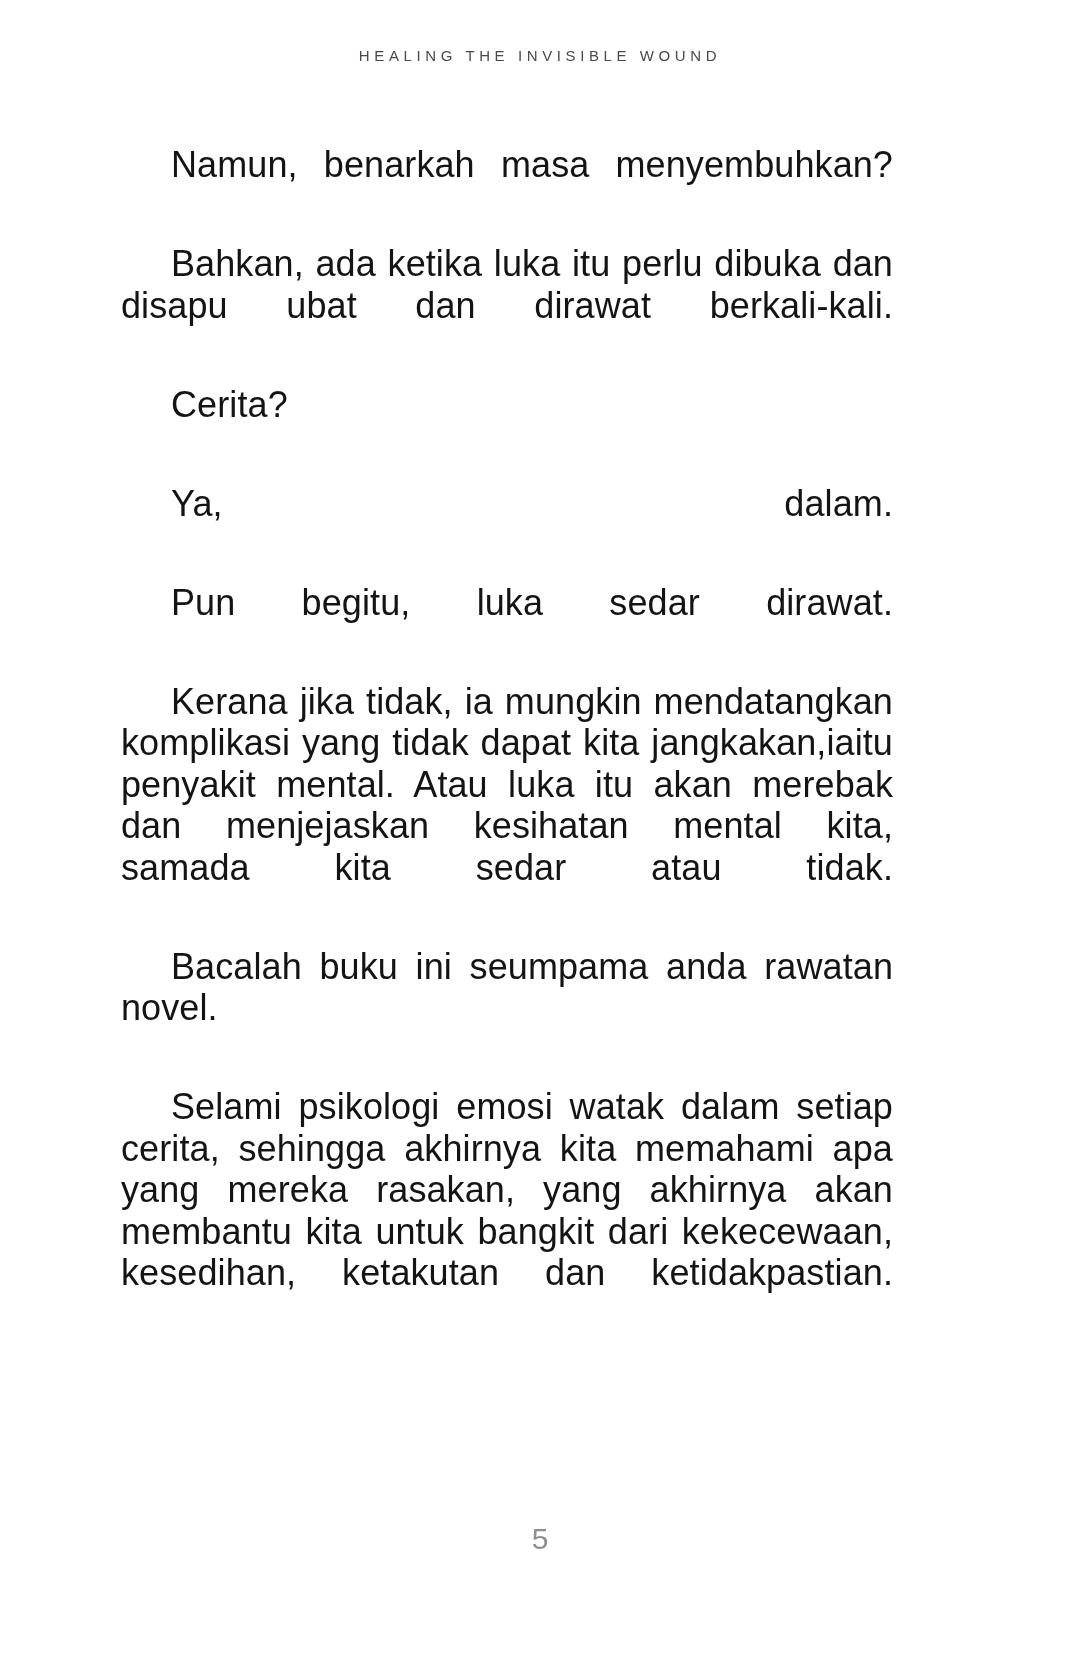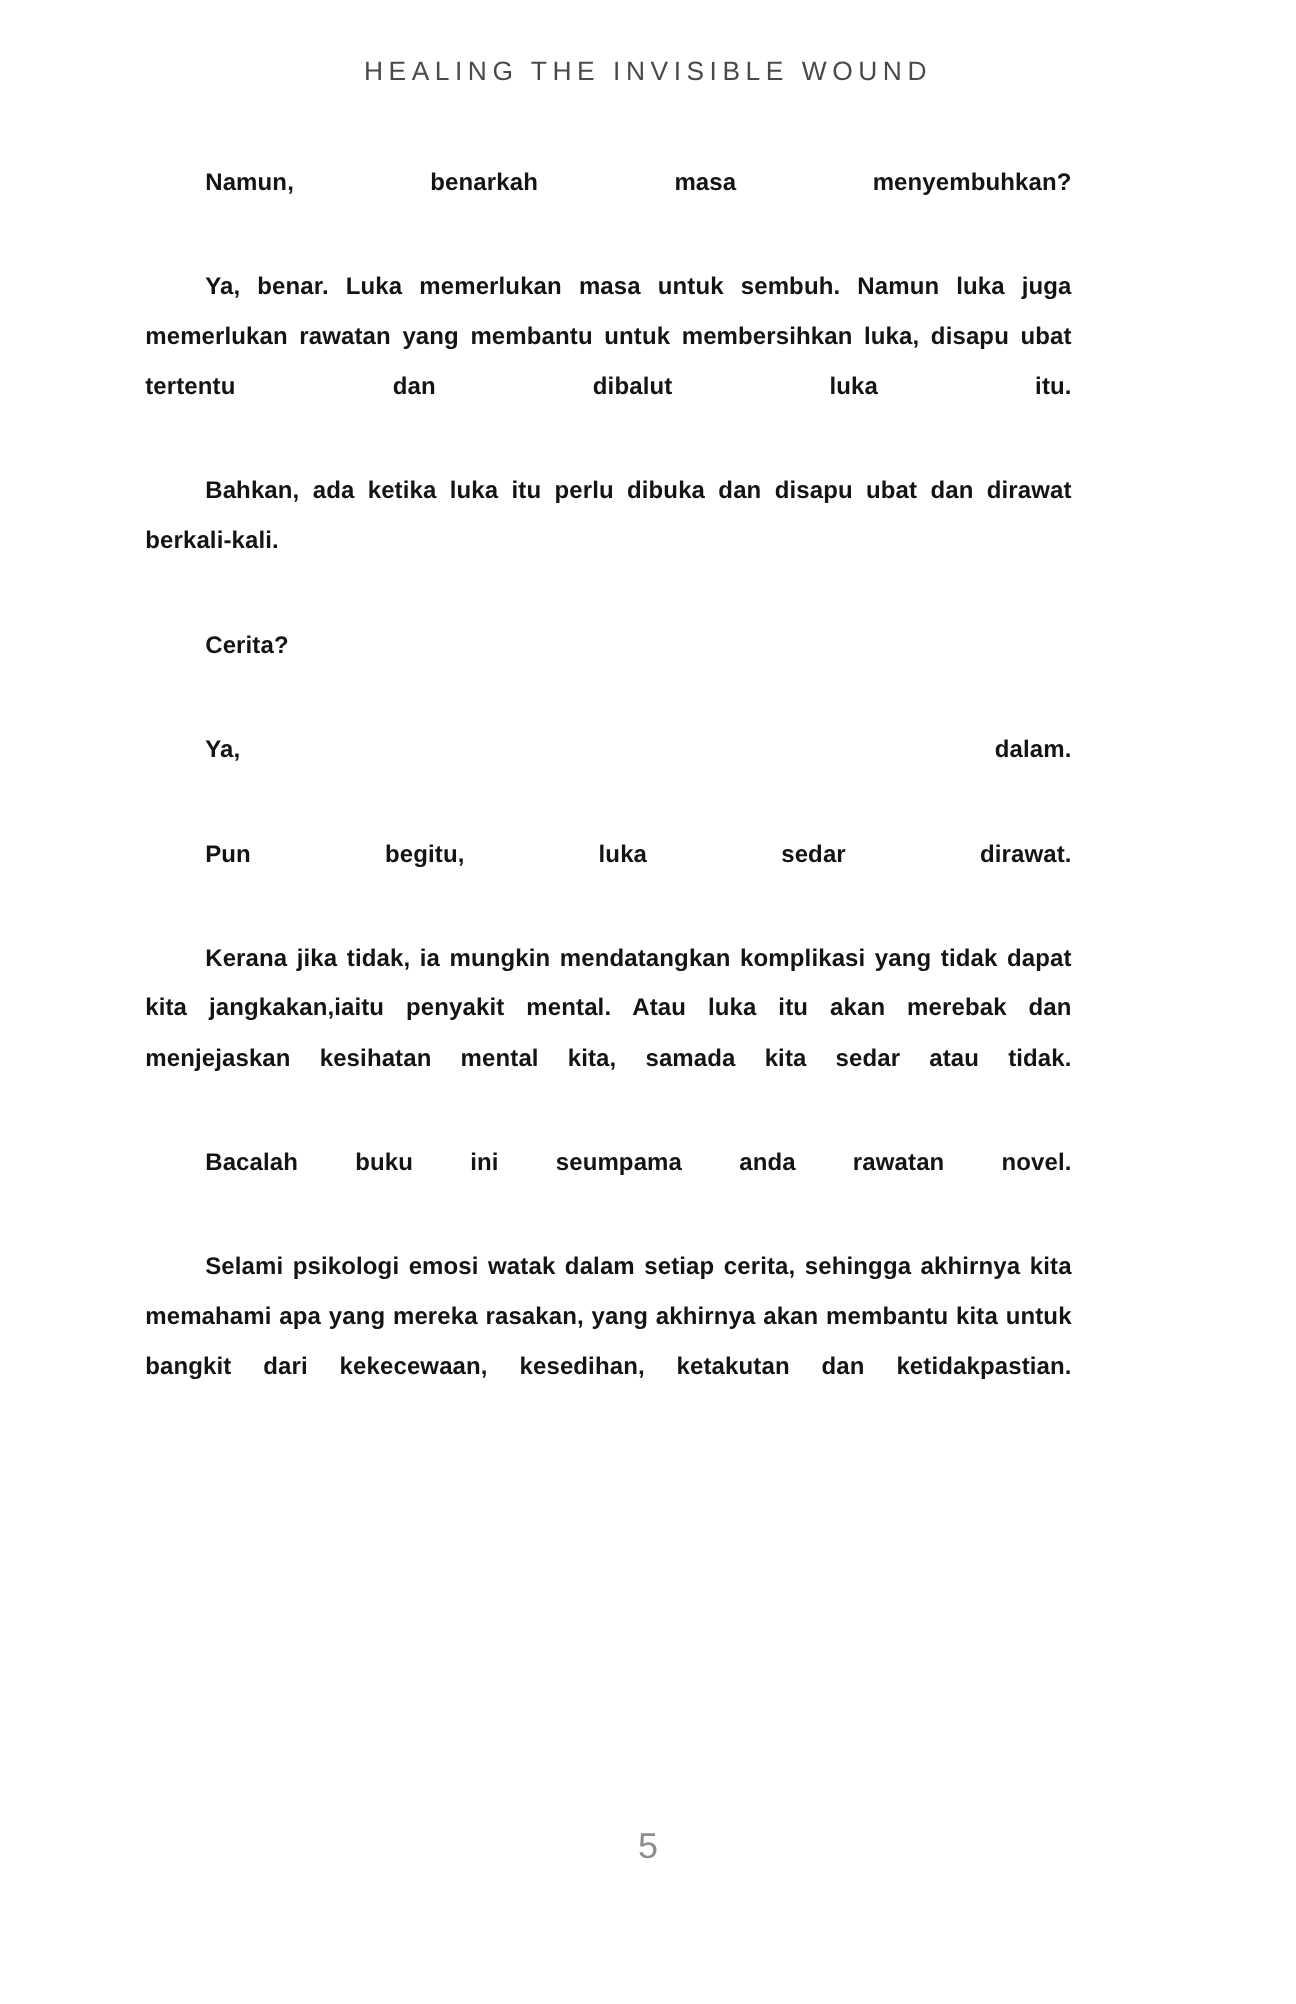--- a/index.html
+++ b/index.html
@@ -15,42 +15,42 @@
     box-sizing: border-box;
     overflow: hidden;
     font-family: "Liberation Sans", sans-serif;
   }
   .running-header {
     position: absolute;
     top: 47px;
     left: 0;
     width: 1080px;
     text-align: center;
-    font-size: 22px;
+    font-size: 15px;
     letter-spacing: 4.6px;
     color: #4a4a4a;
     font-weight: 400;
     text-transform: uppercase;
     white-space: nowrap;
   }
   .body-block {
     position: absolute;
     top: 128px;
     left: 121px;
     width: 772px;
   }
   p.para {
-    margin: 4px 0 0 0;
+    margin: 16px 0 0 0;
     text-indent: 50px;
     text-align: justify;
     text-justify: inter-word;
-    font-size: 20px;
+    font-size: 36px;
     line-height: 41.5px;
     color: #141414;
-    font-weight: 700;
+    font-weight: 400;
     letter-spacing: 0.1px;
     -webkit-font-smoothing: antialiased;
   }
   p.para:last-child { margin-bottom: 0; }
   
   p.para::after {
     content: "";
     display: inline-block;
     width: 100%;
   }
@@ -67,21 +67,20 @@
 </style>
 </head>
 <body>
 
 <div class="page">
 
   <div class="running-header">HEALING THE INVISIBLE WOUND</div>
 
   <div class="body-block">
       <p class="para">Namun, benarkah masa menyembuhkan?</p>
-      <p class="para">Ya, benar. Luka memerlukan masa untuk sembuh. Namun luka juga memerlukan rawatan yang membantu untuk membersihkan luka, disapu ubat tertentu dan dibalut luka itu.</p>
       <p class="para">Bahkan, ada ketika luka itu perlu dibuka dan disapu ubat dan dirawat berkali-kali.</p>
       <p class="para">Cerita?</p>
       <p class="para">Ya, dalam.</p>
       <p class="para">Pun begitu, luka sedar dirawat.</p>
       <p class="para">Kerana jika tidak, ia mungkin mendatangkan komplikasi yang tidak dapat kita jangkakan,iaitu penyakit mental. Atau luka itu akan merebak dan menjejaskan kesihatan mental kita, samada kita sedar atau tidak.</p>
       <p class="para">Bacalah buku ini seumpama anda rawatan novel.</p>
       <p class="para">Selami psikologi emosi watak dalam setiap cerita, sehingga akhirnya kita memahami apa yang mereka rasakan, yang akhirnya akan membantu kita untuk bangkit dari kekecewaan, kesedihan, ketakutan dan ketidakpastian.</p>
     </div>
 
   <div class="page-number">5</div>

